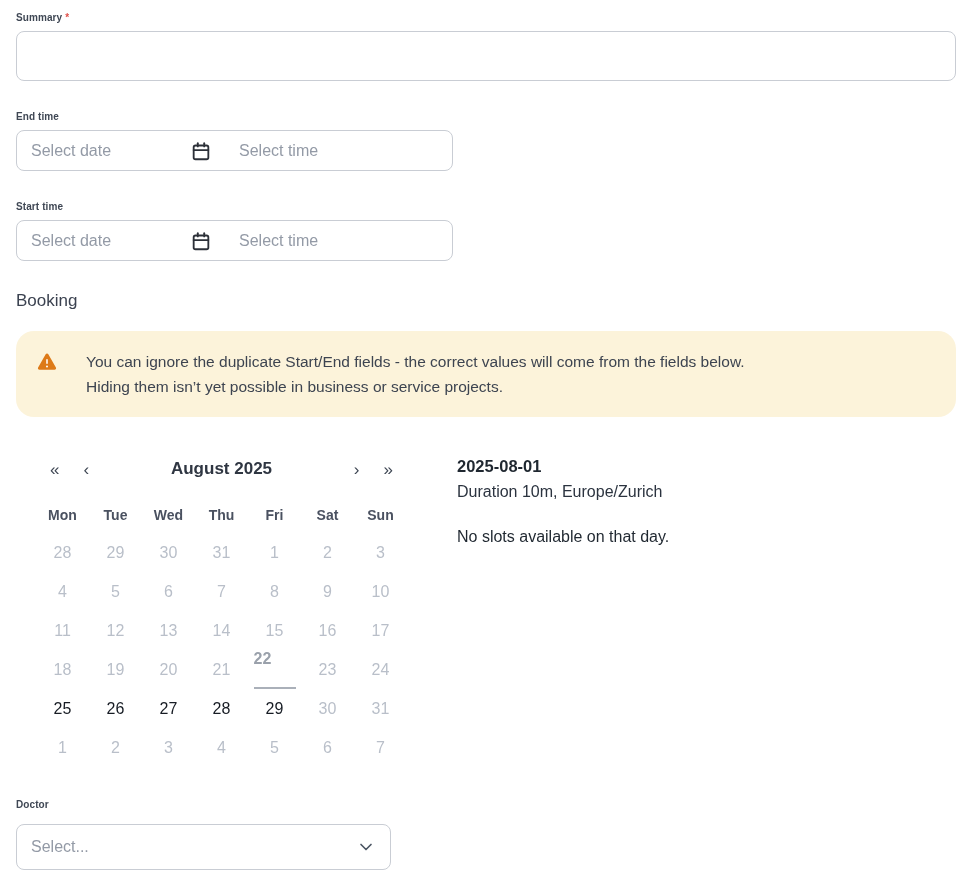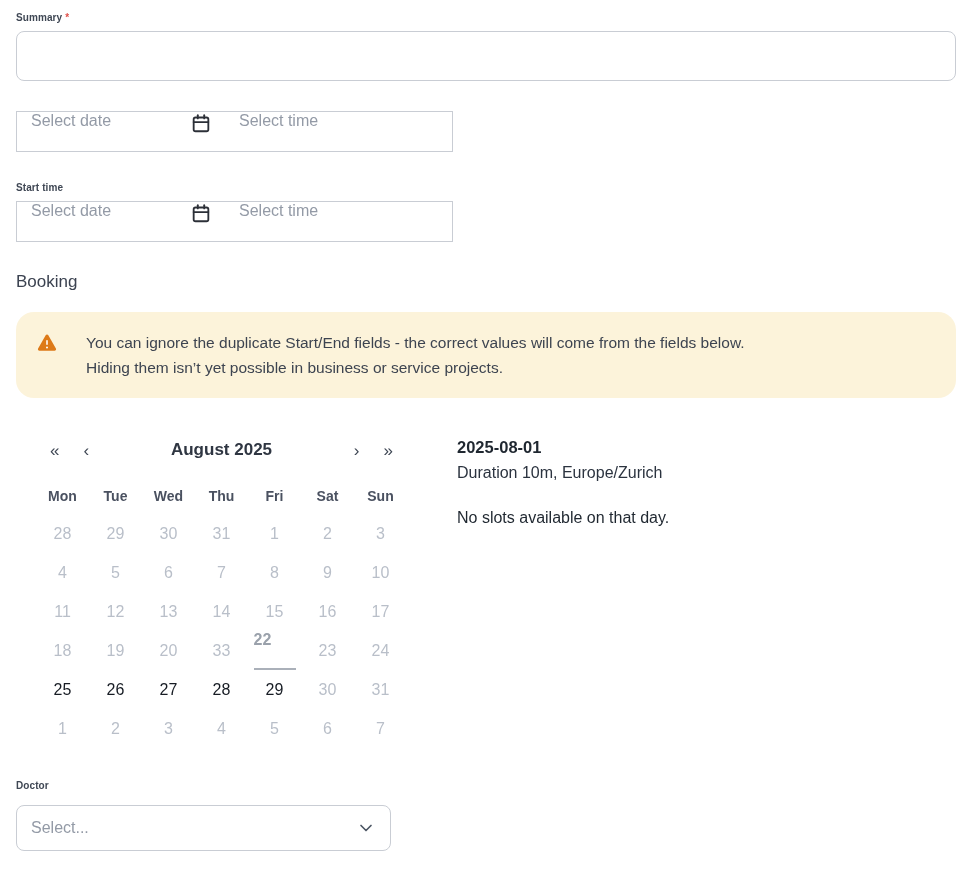--- a/index.html
+++ b/index.html
@@ -27,22 +27,22 @@
   .req{color:var(--c-req);margin-left:3px;font-weight:700;}
   .summary-input{
     display:block;width:100%;height:50px;margin-top:8px;
     border:1px solid var(--c-border);border-radius:8px;
     font-size:16px;padding:0 14px;outline:none;color:#1f2730;
     font-family:"Liberation Sans", sans-serif;
   }
   .field-block{margin-top:30px;}
   .dt-field{
     margin-top:8px;width:437px;height:41px;
-    border:1px solid var(--c-border);border-radius:0;
-    display:flex;align-items:flex-start;background:#fff;cursor:pointer;
+    border:1px solid var(--c-border);border-radius:8px;
+    display:flex;align-items:center;background:#fff;cursor:pointer;
   }
   .dt-date,.dt-time{
     border:none;outline:none;font-size:16px;color:#1f2730;background:transparent;
     font-family:"Liberation Sans", sans-serif;
   }
   .dt-date{width:172px;padding-left:14px;}
   .dt-time{flex:1;padding-left:26px;}
   .cal-ico{display:flex;align-items:center;justify-content:center;width:24px;color:#2c3038;}
   ::placeholder{color:var(--c-ph);opacity:1;}
   .booking-h{margin-top:30px;font-size:17px;font-weight:400;color:#3b4250;}
@@ -104,20 +104,21 @@
 <div class="page">
 
   <div>
     <div class="lbl">
       <span>Summary</span><span class="req">*</span>
     </div>
     <input class="summary-input" value="" style="">
   </div>
 
   <div class="field-block">
+    <div class="lbl">End time</div>
     <div class="dt-field">
       <input class="dt-date" placeholder="Select date" style="">
       <span class="cal-ico">
         <svg width="22" height="22" viewBox="0 0 24 24" fill="none" stroke="currentColor" stroke-width="2" stroke-linecap="round">
           <rect x="4" y="6" width="16" height="15" rx="2"></rect>
           <line x1="4" y1="11" x2="20" y2="11"></line>
           <line x1="8.5" y1="3.5" x2="8.5" y2="7"></line>
           <line x1="15.5" y1="3.5" x2="15.5" y2="7"></line>
         </svg>
       </span>
@@ -242,21 +243,21 @@
           <div class="cal-day muted">
             <span>18</span>
           </div>
           <div class="cal-day muted">
             <span>19</span>
           </div>
           <div class="cal-day muted">
             <span>20</span>
           </div>
           <div class="cal-day muted">
-            <span>33</span>
+            <span>21</span>
           </div>
           <div class="cal-day today">
             <span>22</span>
           </div>
           <div class="cal-day muted">
             <span>23</span>
           </div>
           <div class="cal-day muted">
             <span>24</span>
           </div>

